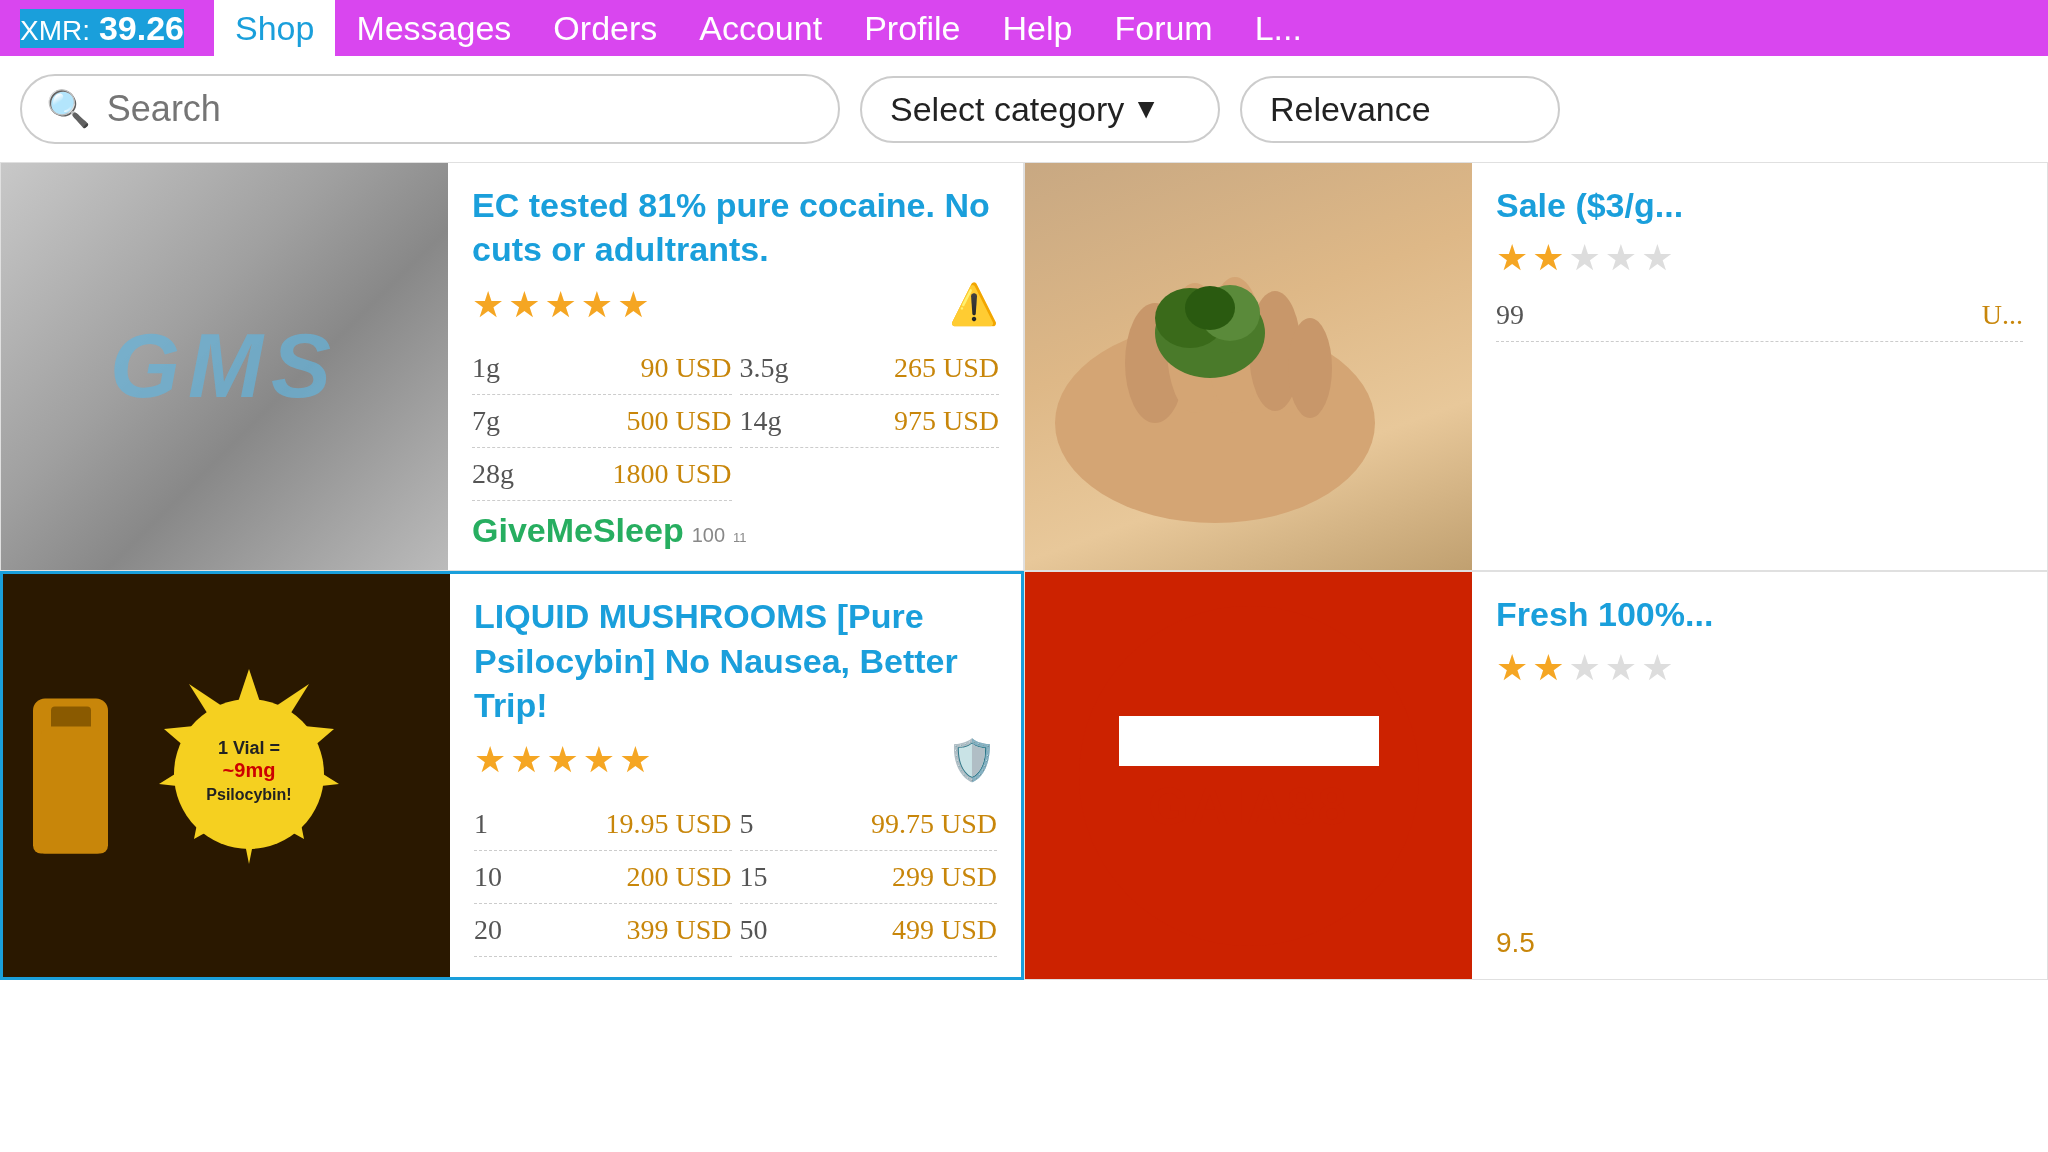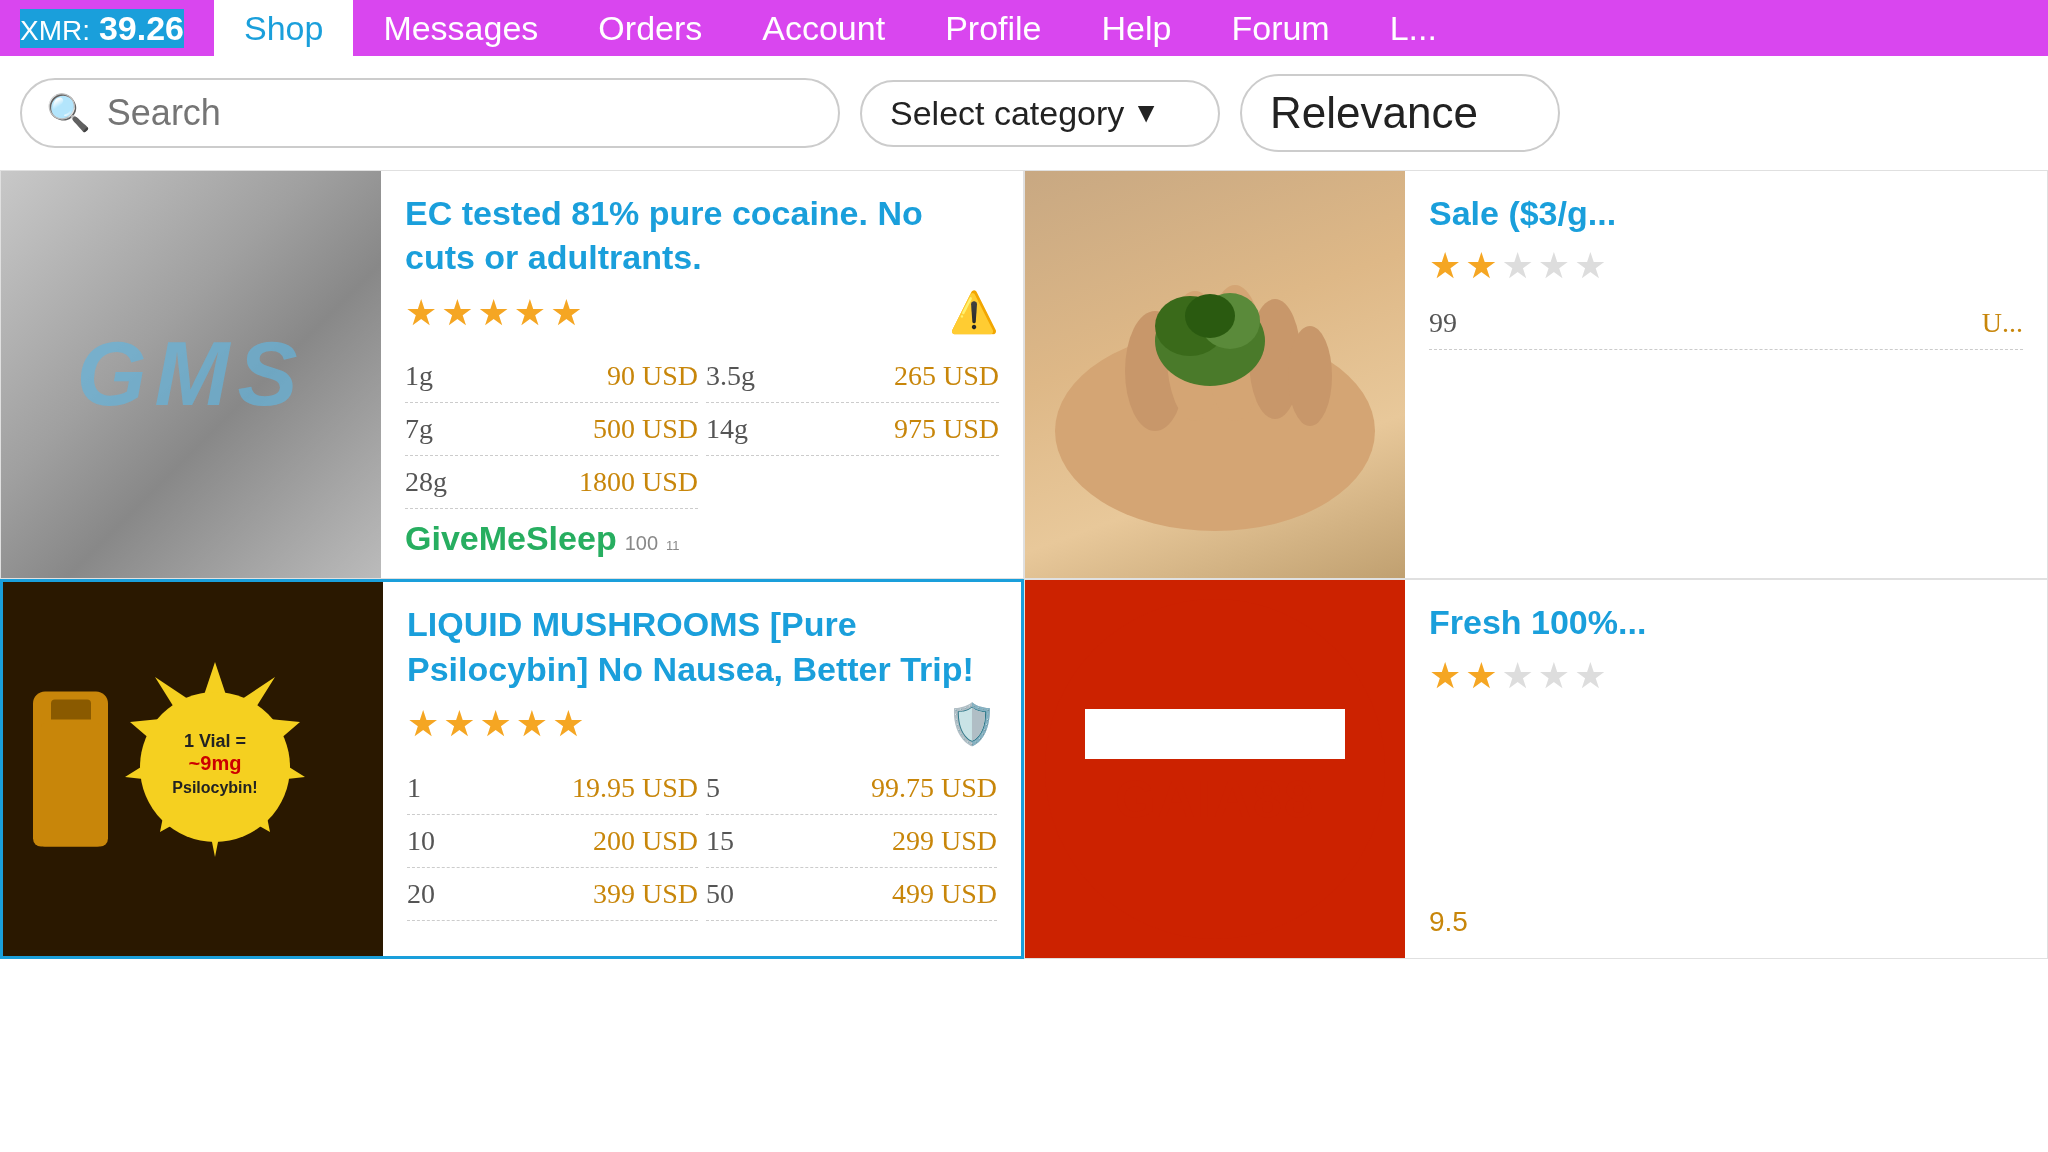--- a/index.html
+++ b/index.html
@@ -27,21 +27,21 @@
     .nav-links {
       display: flex;
       align-items: center;
       height: 100%;
       flex: 1;
     }
     .nav-link {
       color: #fff;
       text-decoration: none;
       font-size: 34px;
-      padding: 0 30px;
+      padding: 0 21px;
       height: 100%;
       display: flex;
       align-items: center;
       cursor: pointer;
     }
     .nav-link.active {
       background: #fff;
       color: #1a9fdb;
       border-bottom: none;
     }
@@ -92,21 +92,21 @@
     .dropdown-arrow {
       font-size: 28px;
       color: #222;
     }
     .relevance-dropdown {
       display: flex;
       align-items: center;
       border: 2px solid #ccc;
       border-radius: 40px;
       padding: 12px 28px;
-      font-size: 44px;
+      font-size: 34px;
       color: #222;
       cursor: pointer;
       background: #fff;
       gap: 14px;
       min-width: 320px;
     }
 
     
     .product-grid {
       display: grid;
@@ -114,21 +114,21 @@
       gap: 0;
       background: #0369a1;
     }
     .product-card {
       display: flex;
       background: #fff;
       border: 1px solid #e0e0e0;
       min-height: 380px;
     }
     .product-image {
-      width: 380px;
+      width: 447px;
       flex-shrink: 0;
       overflow: hidden;
       position: relative;
     }
 
     
     .img-cocaine {
       background: linear-gradient(135deg, #c8c8c8 0%, #a0a0a0 40%, #888 60%, #bbb 100%);
       width: 100%;
       height: 100%;

